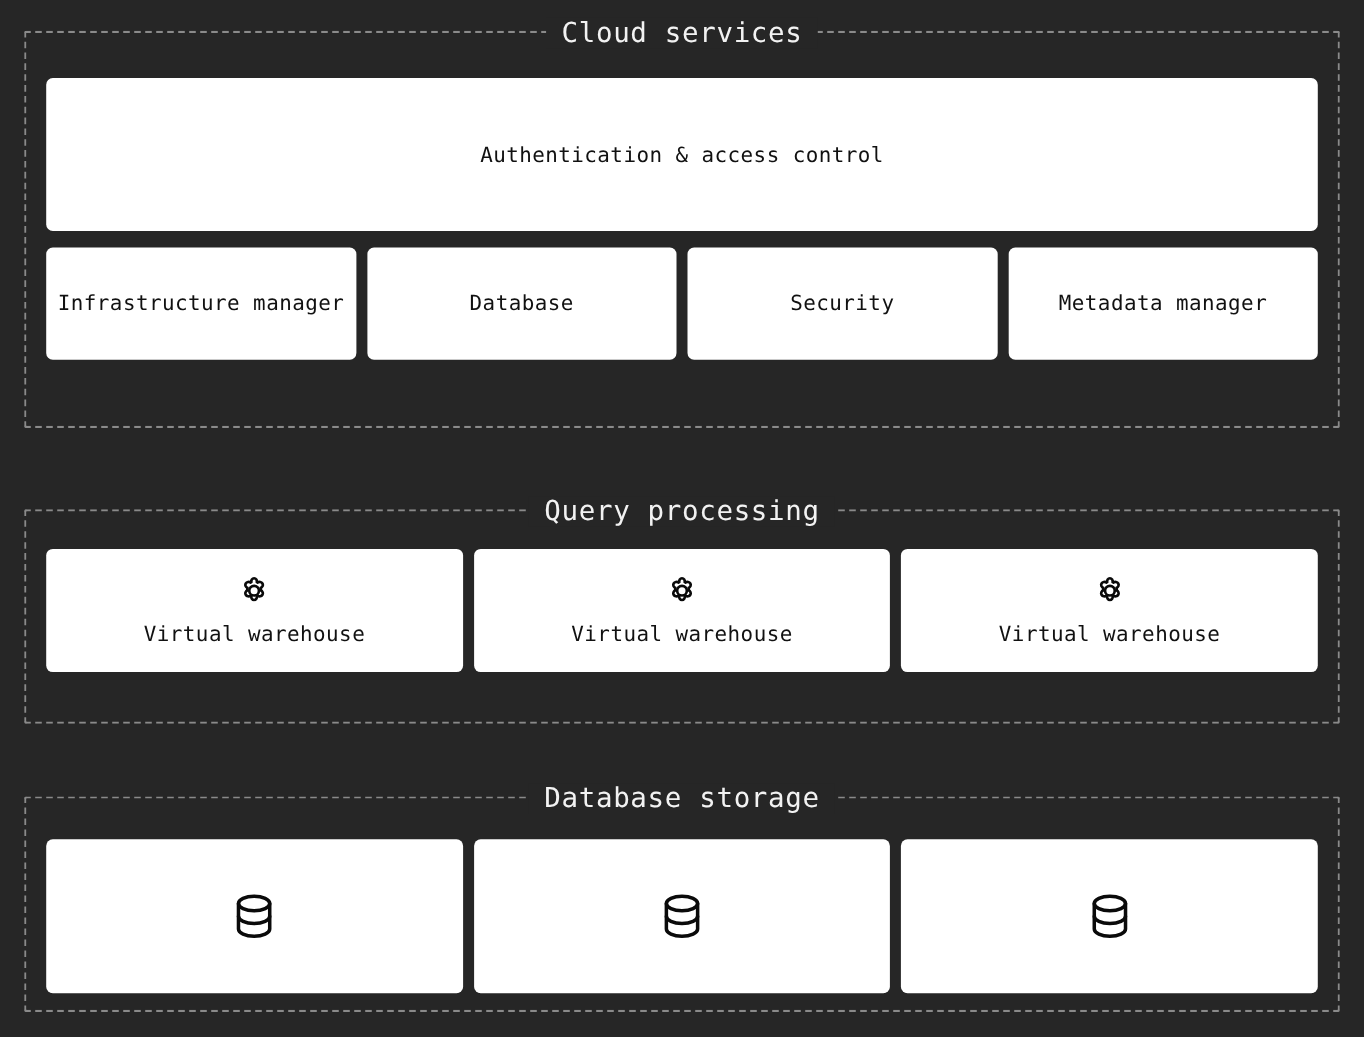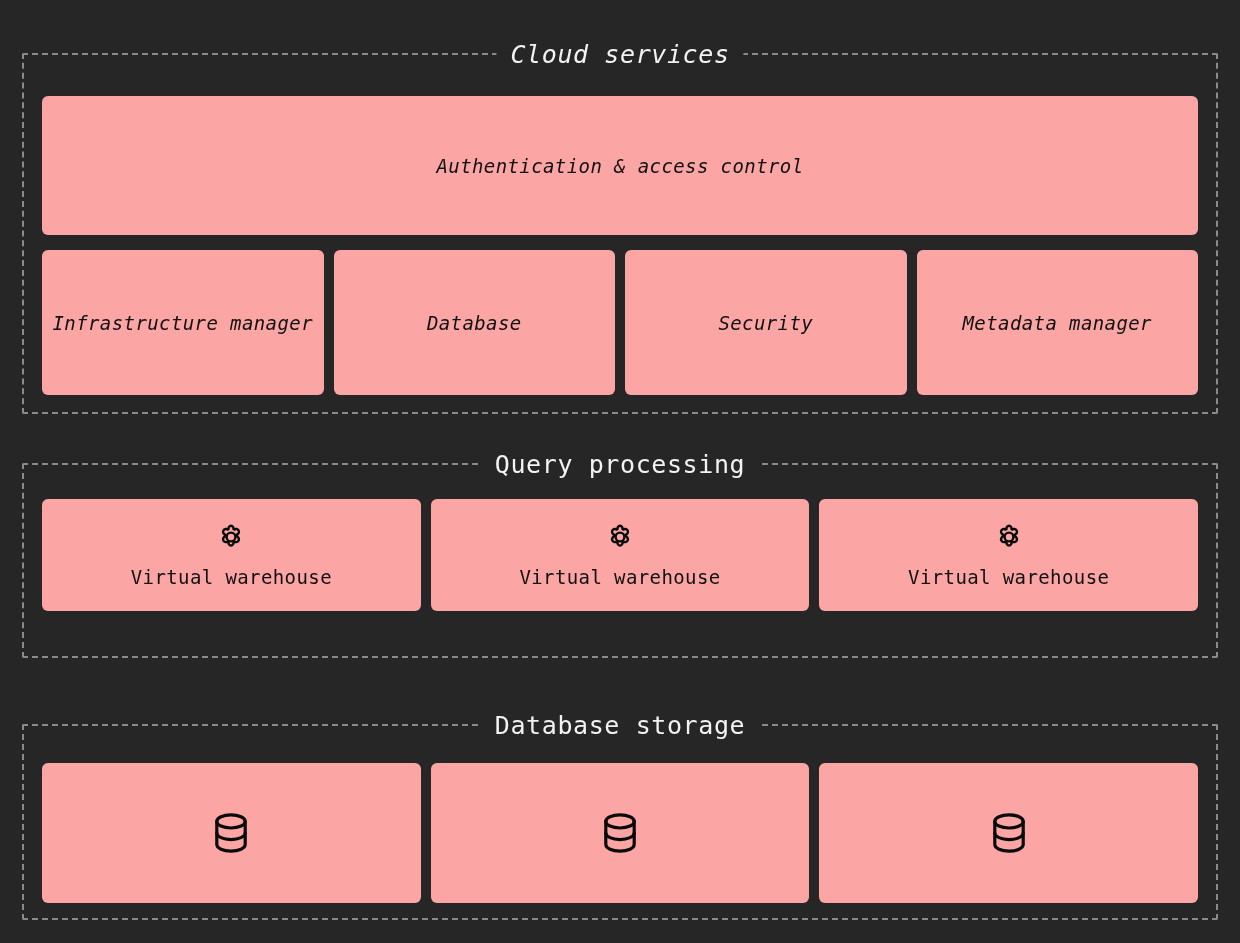--- a/index.html
+++ b/index.html
@@ -42,42 +42,42 @@
     color: #f2f2f2;
     font-size: 25px;
     line-height: 28px;
     letter-spacing: 0.6px;
     padding: 0 14px;
     white-space: nowrap;
     font-family: "DejaVu Sans Mono", "Liberation Mono", monospace;
   }
 
   
-  #group-cloud-services { top: 53px;  height: 361px; font-style: italic; }
+  #group-cloud-services { top: 28px;  height: 361px; }
   #group-query          { top: 463px; height: 195px; }
   #group-storage        { top: 724px; height: 196px; }
 
   
   .row {
     position: absolute;
     left: 18px;
     right: 18px;
     display: flex;
     gap: 10px;
   }
 
   #row-auth      { top: 41px;  height: 139px; }
-  #row-services  { top: 195px; height: 145px; }
+  #row-services  { top: 195px; height: 102px; }
   #row-warehouse { top: 34px;  height: 112px; }
   #row-storage   { top: 37px;  height: 140px; }
 
   
   .node {
     flex: 1 1 0;
-    background: #fca5a5;
+    background: #ffffff;
     border-radius: 6px;
     display: flex;
     flex-direction: column;
     align-items: center;
     justify-content: center;
     color: #0d0d0d;
     box-sizing: border-box;
     min-width: 0;
   }
 

